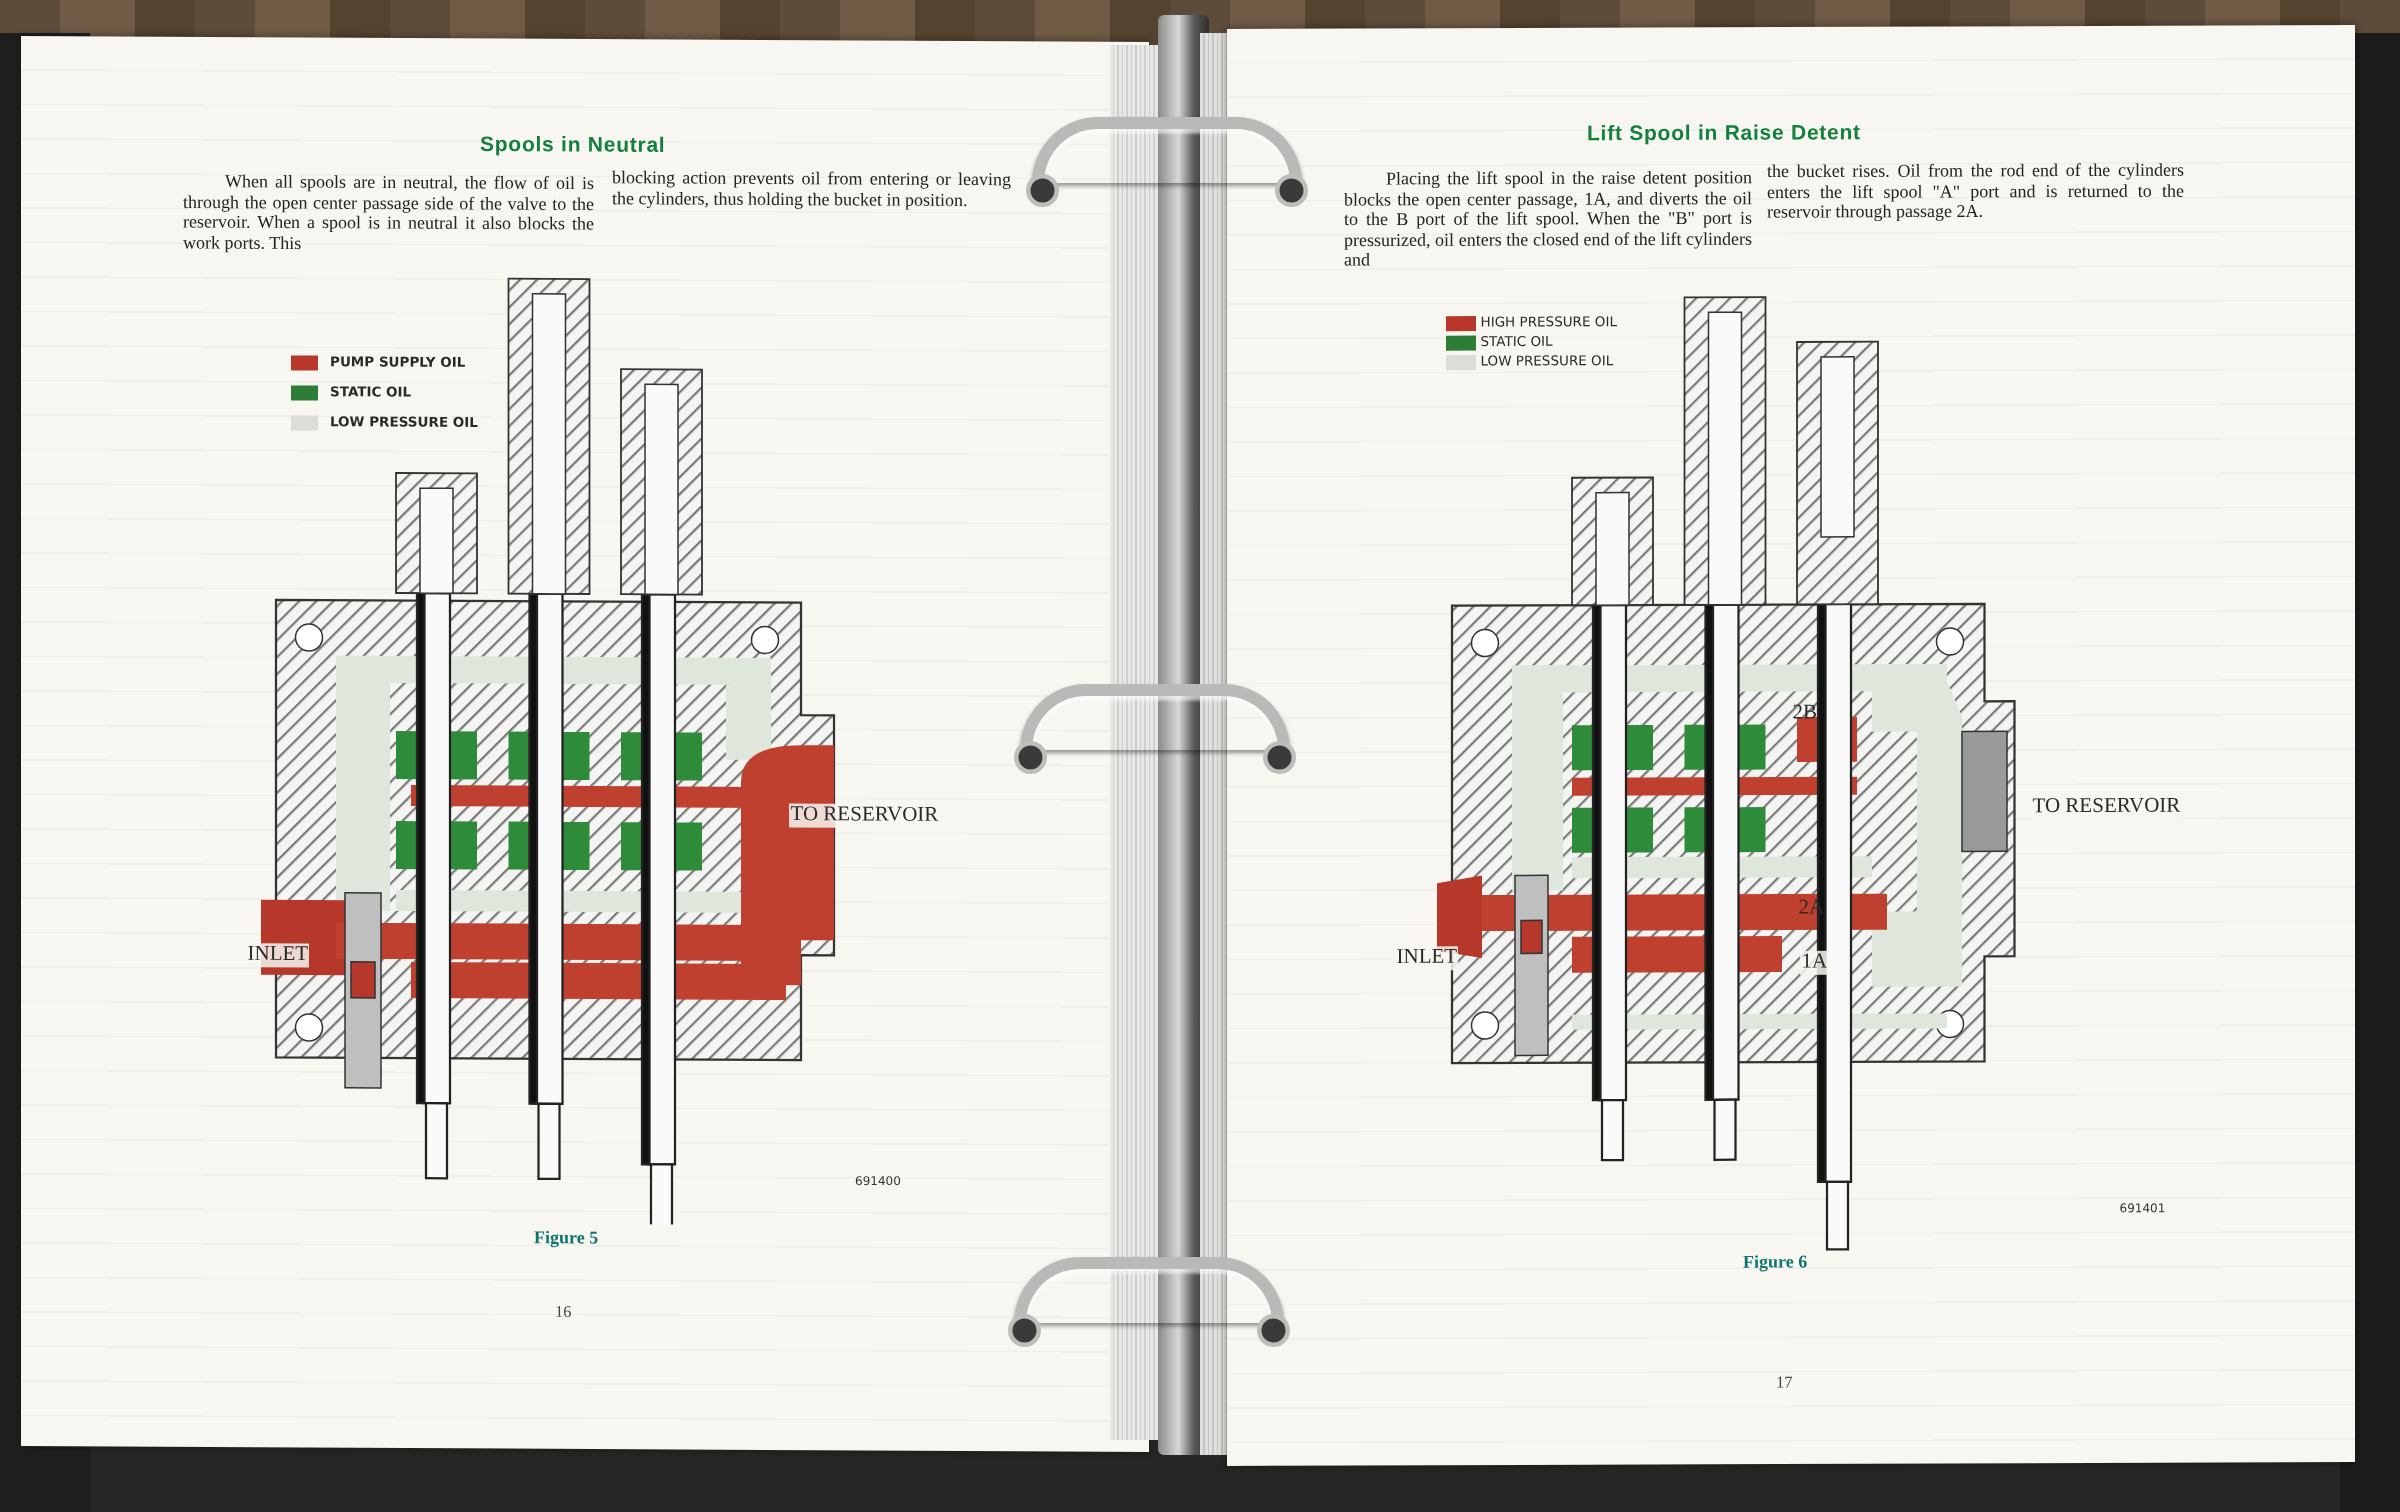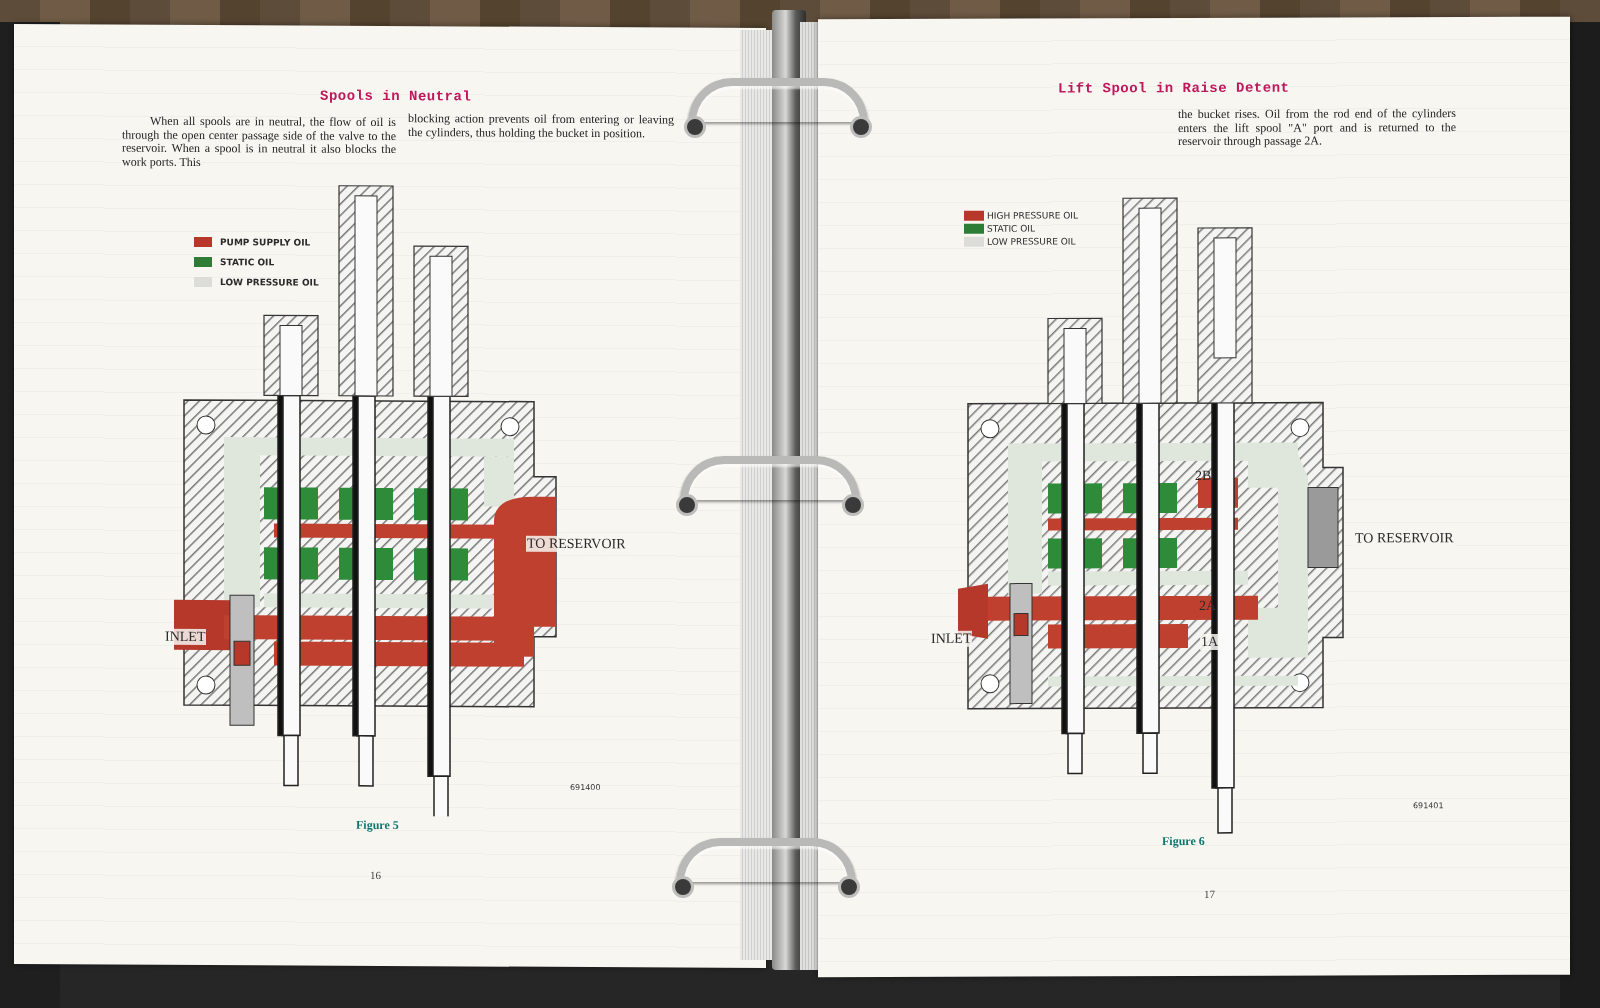--- a/index.html
+++ b/index.html
@@ -59,25 +59,25 @@
     border-radius: 50%; background: #3a3a3a; border: 3px solid #bdbdbb;
   }
   .ring::before { left: -12px; }
   .ring::after { right: -12px; }
   .ring-top { left: 688px; top: 78px; }
   .ring-mid { left: 680px; top: 456px; }
   .ring-bot { left: 676px; top: 838px; }
 
   .title {
     position: absolute;
-    font-family: Liberation Mono, monospace;
+    font-family: Liberation Sans, sans-serif;
     font-weight: bold;
     font-size: 14px;
     letter-spacing: 0.5px;
-    color: #be185d;
+    color: #15803d;
   }
   .body-col {
     position: absolute;
     font-family: "Liberation Serif", serif;
     font-size: 12px;
     line-height: 13.5px;
     color: #222;
     text-align: justify;
   }
   .body-col.indent { text-indent: 28px; }
@@ -220,20 +220,21 @@
   <div class="fig-label" style="left:342px; top:792px;">Figure 5</div>
   <div class="page-num" style="left:356px; top:843px;">16</div>
 </div>
 
 <div class="page-stack-left"></div>
 <div class="spine"></div>
 <div class="page-stack-right"></div>
 
 <div class="page page-right">
   <div class="title" style="left:240px; top:62px;">Lift Spool in Raise Detent</div>
+  <div class="body-col indent" style="left:78px; top:94px; width:272px;">Placing the lift spool in the raise detent position blocks the open center passage, 1A, and diverts the oil to the B port of the lift spool. When the "B" port is pressurized, oil enters the closed end of the lift cylinders and</div>
   <div class="body-col" style="left:360px; top:90px; width:278px;">the bucket rises. Oil from the rod end of the cylinders enters the lift spool "A" port and is returned to the reservoir through passage 2A.</div>
 
   <div class="legend tight" style="left:146px; top:192px;">
     <div class="legend-item">
       <span class="swatch" style="background:#b8372b;"></span>
       <span>HIGH PRESSURE OIL</span>
     </div>
     <div class="legend-item">
       <span class="swatch" style="background:#2e7d37;"></span>
       <span>STATIC OIL</span>
@@ -306,18 +307,18 @@
     <rect x="266" y="50" width="22" height="120" fill="#fafafa" stroke="#333"></rect>
   </svg>
   <div class="diag-label" style="left:536px; top:481px;">TO RESERVOIR</div>
   <div class="diag-label" style="left:112px; top:580px;">INLET</div>
   <div class="diag-label" style="left:376px; top:418px; background:transparent;">2B</div>
   <div class="diag-label" style="left:380px; top:548px; background:transparent;">2A</div>
   <div class="diag-label" style="left:382px; top:584px;">1A</div>
 
   <div class="fig-number" style="left:538px; top:784px;margin-left:36px;">691401</div>
   <div class="fig-label" style="left:344px; top:816px;">Figure 6</div>
-  <div class="page-num" style="left:366px; top:870px;margin-left:20px;">17</div>
+  <div class="page-num" style="left:366px; top:898px;">17</div>
 </div>
 
 <div class="ring ring-top"></div>
 <div class="ring ring-mid"></div>
 <div class="ring ring-bot"></div>
 
 </body></html>

